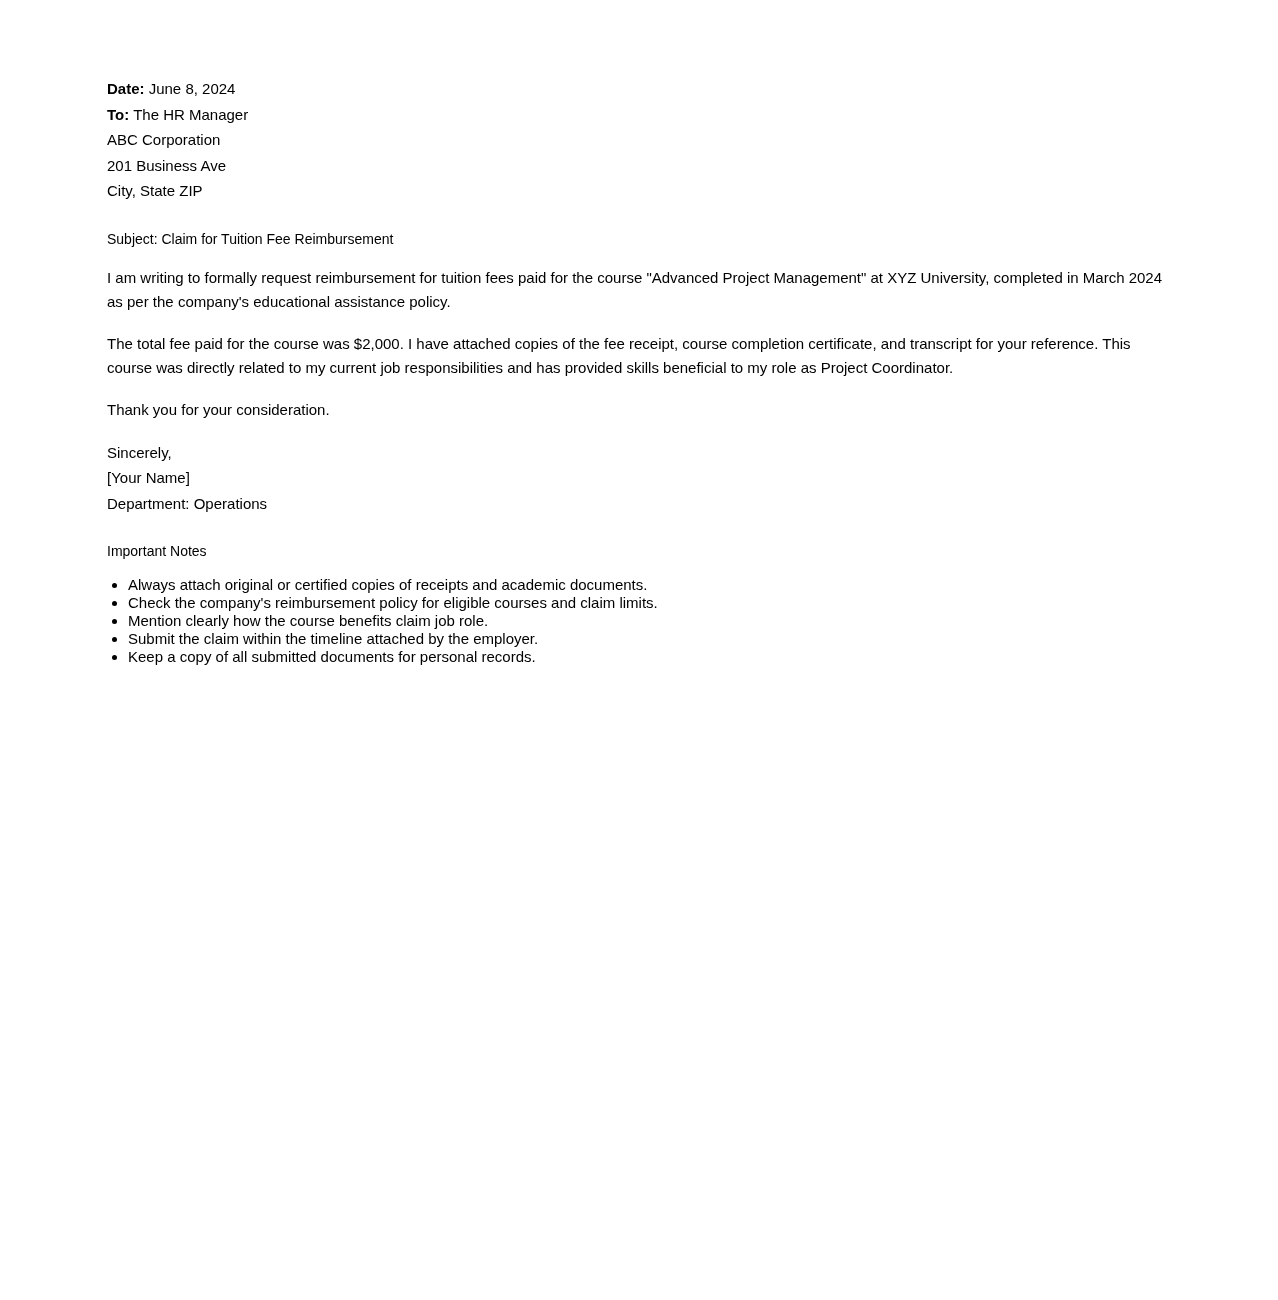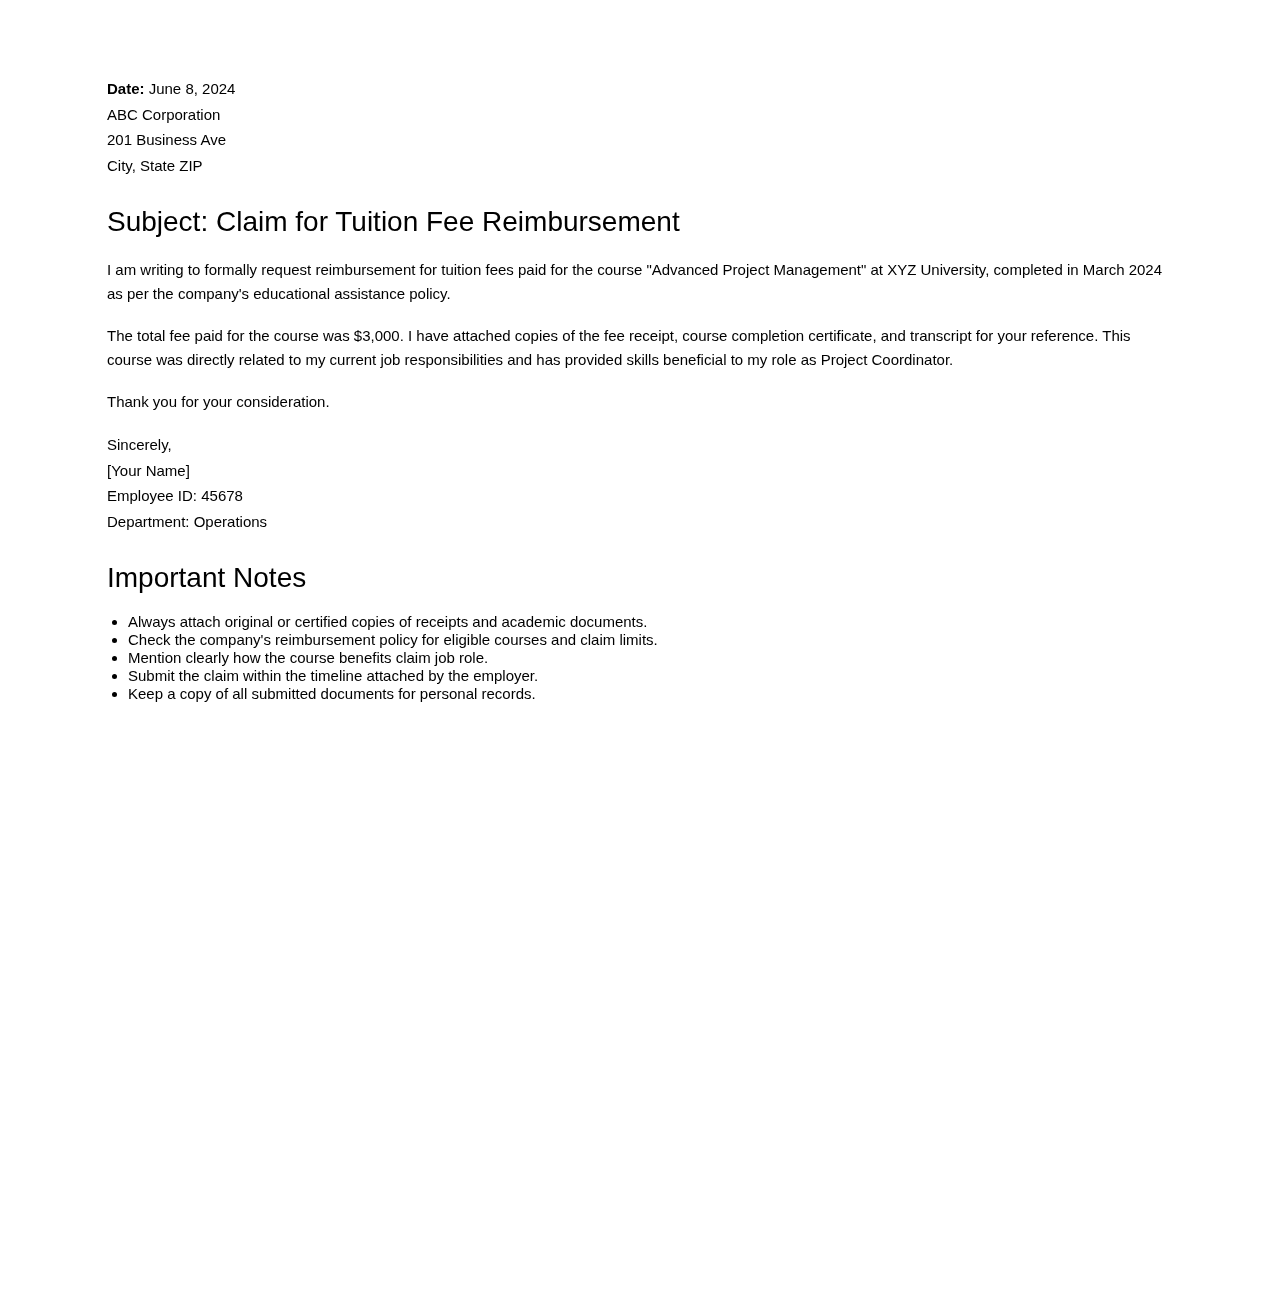--- a/index.html
+++ b/index.html
@@ -19,21 +19,21 @@
     padding-top: 76px;
     font-size: 15px;
   }
   .meta-block {
     line-height: 1.7;
   }
   .meta-line .label {
     font-weight: bold;
   }
   h2.doc-heading {
-    font-size: 28px;
+    font-size: 14px;
     font-weight: 400;
     line-height: 1.3;
     margin: 26px 0 16px 0;
   }
   p.body-par {
     line-height: 1.6;
     margin: 18px 0;
   }
   .signature-block {
     line-height: 1.7;
@@ -51,39 +51,42 @@
 </head>
 <body>
 
 <div class="page">
 
   <div class="meta-block">
     <div class="meta-line">
       <span class="label">Date:</span>
       <span>June 8, 2024</span>
     </div>
+    <div class="meta-line">
+      <span class="label">To:</span>
+      <span>The HR Manager</span>
+    </div>
     <div class="meta-line">ABC Corporation</div>
     <div class="meta-line">201 Business Ave</div>
     <div class="meta-line">City, State ZIP</div>
   </div>
 
   <h2 class="doc-heading">Subject: Claim for Tuition Fee Reimbursement</h2>
 
 
   <p class="body-par">I am writing to formally request reimbursement for tuition fees paid for the course "Advanced Project Management" at XYZ University, completed in March 2024 as per the company's educational assistance policy.</p>
 
-  <p class="body-par">The total fee paid for the course was $3,000. I have attached copies of the fee receipt, course completion certificate, and transcript for your reference. This course was directly related to my current job responsibilities and has provided skills beneficial to my role as Project Coordinator.</p>
+  <p class="body-par">The total fee paid for the course was $2,000. I have attached copies of the fee receipt, course completion certificate, and transcript for your reference. This course was directly related to my current job responsibilities and has provided skills beneficial to my role as Project Coordinator.</p>
 
 
   <p class="body-par">Thank you for your consideration.</p>
 
   <div class="signature-block">
     <div>Sincerely,</div>
     <div>[Your Name]</div>
-    <div>Employee ID: 45678</div>
     <div>Department: Operations</div>
   </div>
 
   <h2 class="doc-heading">Important Notes</h2>
 
   <ul class="notes-list">
     <li>Always attach original or certified copies of receipts and academic documents.</li>
     <li>Check the company's reimbursement policy for eligible courses and claim limits.</li>
     <li>Mention clearly how the course benefits claim job role.</li>
     <li>Submit the claim within the timeline attached by the employer.</li>

